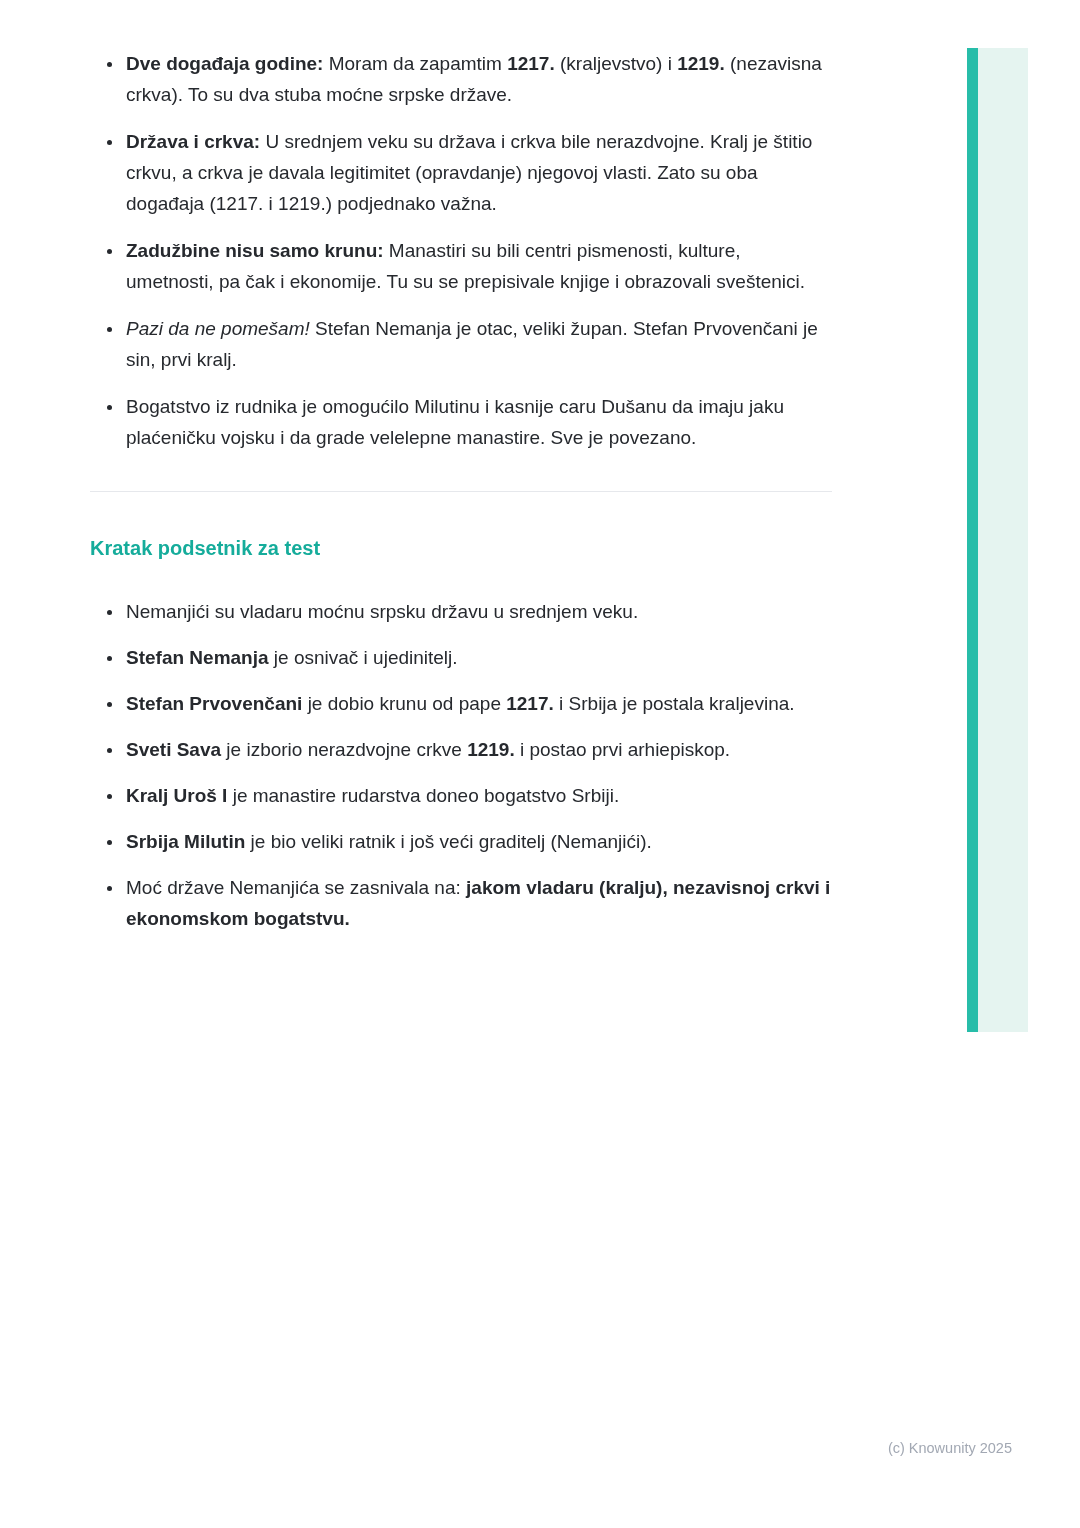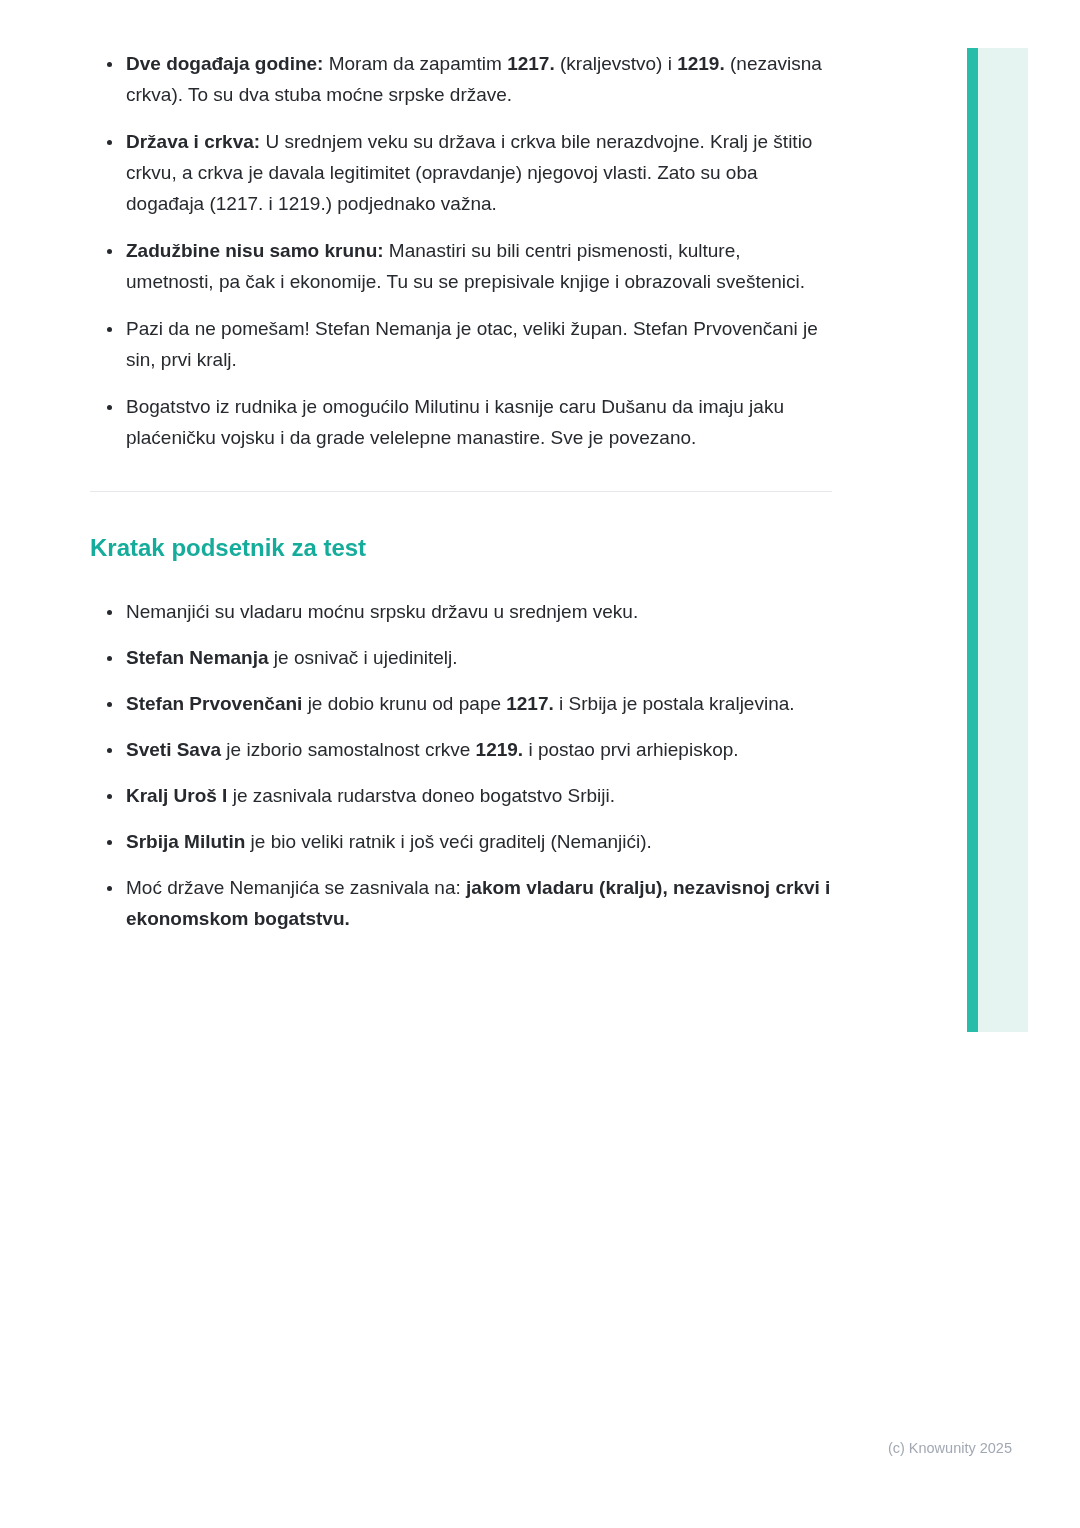--- a/index.html
+++ b/index.html
@@ -33,29 +33,29 @@
   ul.bullets {
     margin: 0;
     padding: 0 0 0 34px;
     list-style: disc;
     font-size: 19px;
     line-height: 31px;
   }
   ul.bullets li { margin: 0 0 16px 0; padding-left: 2px; }
   ul.bullets li::marker { color: #26292e; font-size: 17px; }
   .b { font-weight: 700; }
-  .i { }
+  .i { font-style: italic; }
   hr.divider {
     border: none;
     border-top: 1px solid #e6e8ec;
     margin: 38px 0 0 0;
   }
   h2.section-heading {
     margin: 40px 0 32px 0;
-    font-size: 24px;
+    font-size: 20px;
     line-height: 32px;
     font-weight: 700;
     color: #15ac9b;
   }
   ul.bullets.summary li { margin-bottom: 15px; }
   .footer {
     position: absolute;
     right: 68px;
     bottom: 72px;
     font-size: 14.5px;
@@ -81,22 +81,22 @@
     </ul>
 
     <hr class="divider">
 
     <h2 class="section-heading">Kratak podsetnik za test</h2>
 
     <ul class="bullets summary">
       <li><span>Nemanjići su vladaru moćnu srpsku državu u srednjem veku.</span></li>
       <li><span class="b">Stefan Nemanja </span><span>je osnivač i ujedinitelj.</span></li>
       <li><span class="b">Stefan Prvovenčani </span><span>je dobio krunu od pape </span><span class="b">1217. </span><span>i Srbija je postala kraljevina.</span></li>
-      <li><span class="b">Sveti Sava </span><span>je izborio samostalnost crkve </span><span class="b">1219. </span><span>i postao prvi arhiepiskop.</span></li>
-      <li><span class="b">Kralj Uroš I </span><span>je zasnivala rudarstva doneo bogatstvo Srbiji.</span></li>
+      <li><span class="b">Sveti Sava </span><span>je izborio nerazdvojne crkve </span><span class="b">1219. </span><span>i postao prvi arhiepiskop.</span></li>
+      <li><span class="b">Kralj Uroš I </span><span>je manastire rudarstva doneo bogatstvo Srbiji.</span></li>
       <li><span class="b">Srbija Milutin </span><span>je bio veliki ratnik i još veći graditelj (Nemanjići).</span></li>
       <li><span>Moć države Nemanjića se zasnivala na: </span><span class="b">jakom vladaru (kralju), nezavisnoj crkvi i ekonomskom bogatstvu.</span></li>
     </ul>
 
   </div>
 
   <div class="footer">(c) Knowunity 2025</div>
 
 </div>
 

